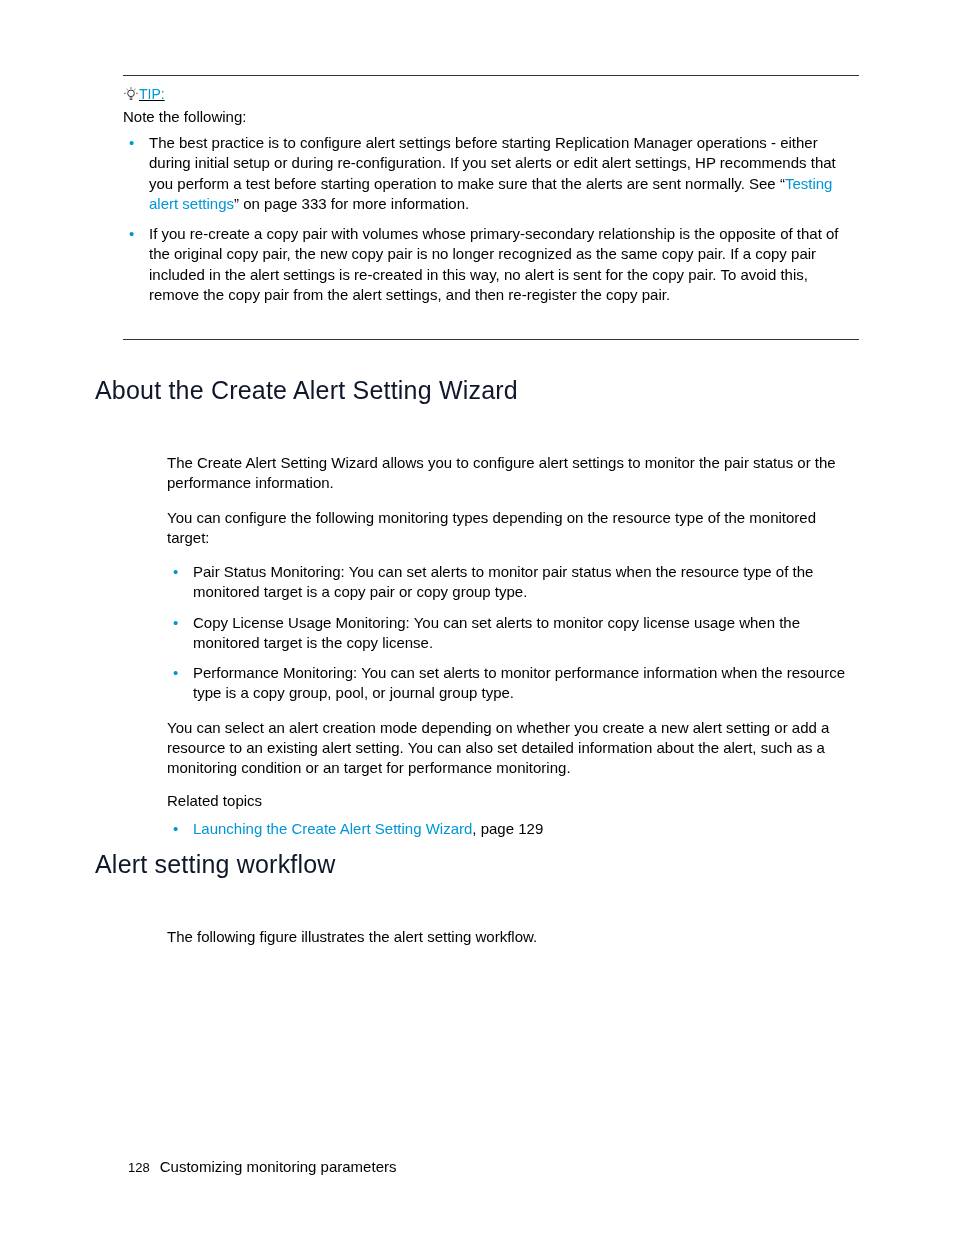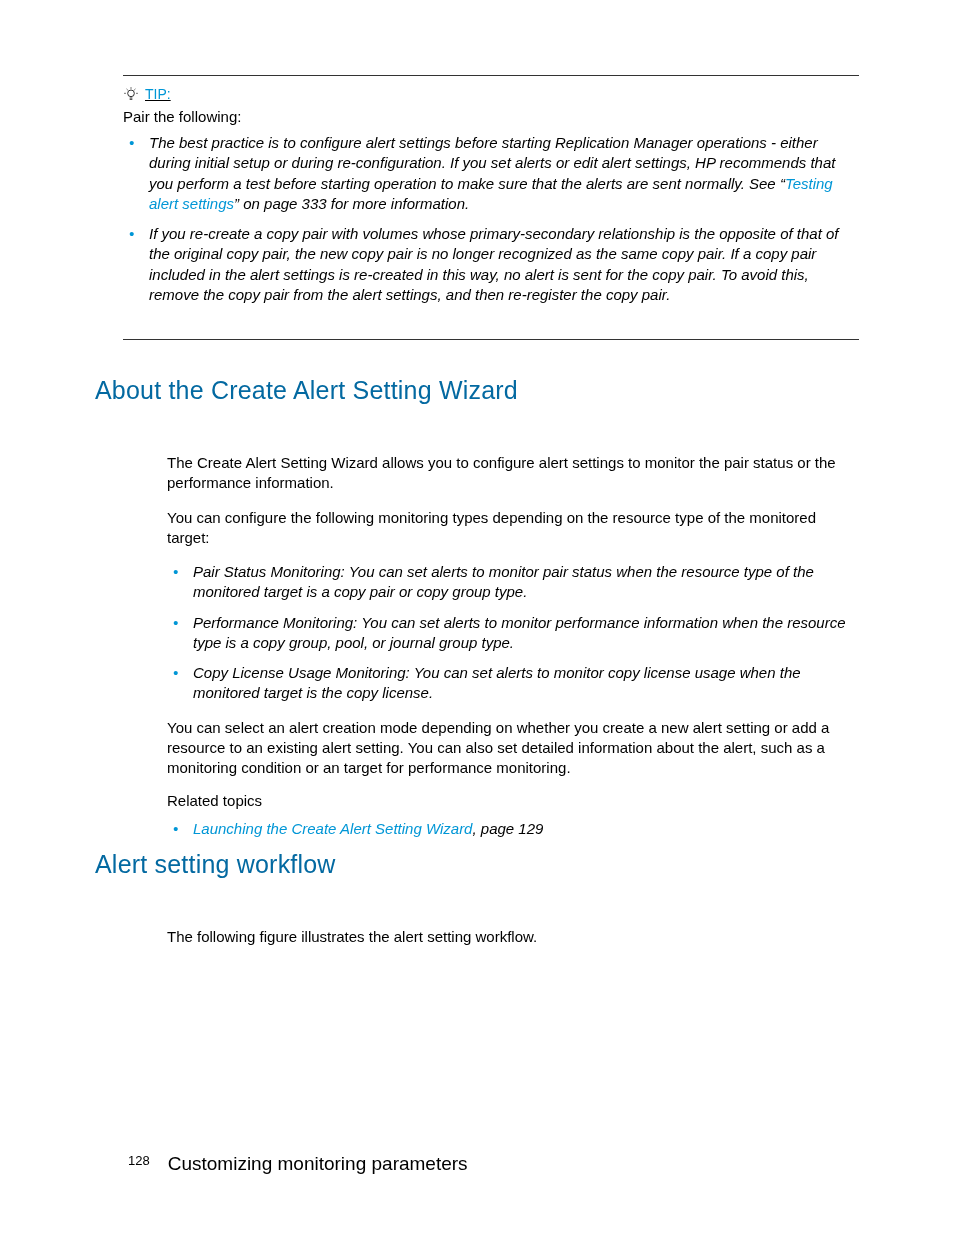--- a/index.html
+++ b/index.html
@@ -17,61 +17,59 @@
     border-top: 1px solid #333;
     border-bottom: 1px solid #333;
     margin-left: 28px;
     padding-top: 10px;
     padding-bottom: 24px;
     margin-bottom: 36px;
   }
   .tip-header {
     display: flex;
     align-items: center;
-    gap: 6px;
     margin-bottom: 6px;
     text-decoration: underline;
   }
   .tip-icon {
     width: 16px; height: 16px;
     display: flex; align-items: center; justify-content: center;
   }
   .tip-label {
     color: #0096d6;
     font-size: 14px;
   }
   .note-following {
     font-size: 15px;
     margin-bottom: 8px;
     margin-left: 0;
   }
   ul.bullets {
     list-style: none;
     padding-left: 26px;
-    font-style: italic;
   }
   ul.bullets > li {
     position: relative;
     padding-left: 0;
     margin-bottom: 10px;
     line-height: 1.35;
     font-size: 15px;
   }
   ul.bullets > li::before {
     content: "•";
     color: #0096d6;
     position: absolute;
     left: -20px;
     top: 0;
     font-size: 15px;
   }
   .link { color: #0096d6; }
   h2.section {
     font-weight: normal;
-    color: #0369a1;
+    color: #0f172a;
     font-size: 25px;
     margin-bottom: 16px;
     margin-top: 0;
     letter-spacing: 0.2px;
   }
   .body-indent {
     margin-left: 72px;
     margin-top: 48px;
   }
   .para {
@@ -85,25 +83,25 @@
     margin-bottom: 10px;
     margin-top: 4px;
   }
   .h2-workflow { margin-top: 24px; }
   .footer {
     position: absolute;
     bottom: 60px;
     left: 128px;
     font-size: 13px;
     display: flex;
-    gap: 18px;
-    align-items: flex-start;
+    gap: 10px;
+    align-items: flex-end;
   }
   .footer .pg { font-size: 13px; }
-  .footer .title { font-size: 19px; }
+  .footer .title { font-size: 15px; }
   .link-inline { color: #0096d6; }
 </style>
 </head>
 <body>
 
 <div class="tip-block">
   <div class="tip-header">
     <span class="tip-icon">
       <svg viewBox="0 0 24 24" width="16" height="16" fill="none" stroke="#333" stroke-width="1.5">
         <circle cx="12" cy="11" r="5"></circle>
@@ -111,37 +109,37 @@
         <line x1="4" y1="11" x2="2" y2="11"></line>
         <line x1="22" y1="11" x2="20" y2="11"></line>
         <line x1="5.5" y1="4.5" x2="6.9" y2="5.9"></line>
         <line x1="18.5" y1="4.5" x2="17.1" y2="5.9"></line>
         <line x1="10" y1="18" x2="14" y2="18"></line>
         <line x1="10" y1="20" x2="14" y2="20"></line>
       </svg>
     </span>
     <span class="tip-label">TIP:</span>
   </div>
-  <div class="note-following">Pair the following:</div>
+  <div class="note-following">Note the following:</div>
   <ul class="bullets">
     <li>
       <span>The best practice is to configure alert settings before starting Replication Manager operations - either during initial setup or during re-configuration. If you set alerts or edit alert settings, HP recommends that you perform a test before starting operation to make sure that the alerts are sent normally. See “</span><span class="link-inline">Testing alert settings</span><span>” on page 333 for more information.</span>
     </li>
     <li><span>If you re-create a copy pair with volumes whose primary-secondary relationship is the opposite of that of the original copy pair, the new copy pair is no longer recognized as the same copy pair. If a copy pair included in the alert settings is re-created in this way, no alert is sent for the copy pair. To avoid this, remove the copy pair from the alert settings, and then re-register the copy pair.</span></li>
   </ul>
 </div>
 
 <h2 class="section">About the Create Alert Setting Wizard</h2>
 <div class="body-indent">
   <p class="para">The Create Alert Setting Wizard allows you to configure alert settings to monitor the pair status or the performance information.</p>
   <p class="para">You can configure the following monitoring types depending on the resource type of the monitored target:</p>
   <ul class="bullets" style="padding-left:26px; margin-bottom:14px;">
     <li><span>Pair Status Monitoring: You can set alerts to monitor pair status when the resource type of the monitored target is a copy pair or copy group type.</span></li>
+    <li><span>Copy License Usage Monitoring: You can set alerts to monitor copy license usage when the monitored target is the copy license.</span></li>
     <li><span>Performance Monitoring: You can set alerts to monitor performance information when the resource type is a copy group, pool, or journal group type.</span></li>
-    <li><span>Copy License Usage Monitoring: You can set alerts to monitor copy license usage when the monitored target is the copy license.</span></li>
   </ul>
   <p class="para">You can select an alert creation mode depending on whether you create a new alert setting or add a resource to an existing alert setting. You can also set detailed information about the alert, such as a monitoring condition or an target for performance monitoring.</p>
   <div class="related-topics">Related topics</div>
   <ul class="bullets" style="padding-left:26px;">
     <li>
       <span class="link">Launching the Create Alert Setting Wizard</span><span>, page 129</span>
     </li>
   </ul>
 </div>
 

